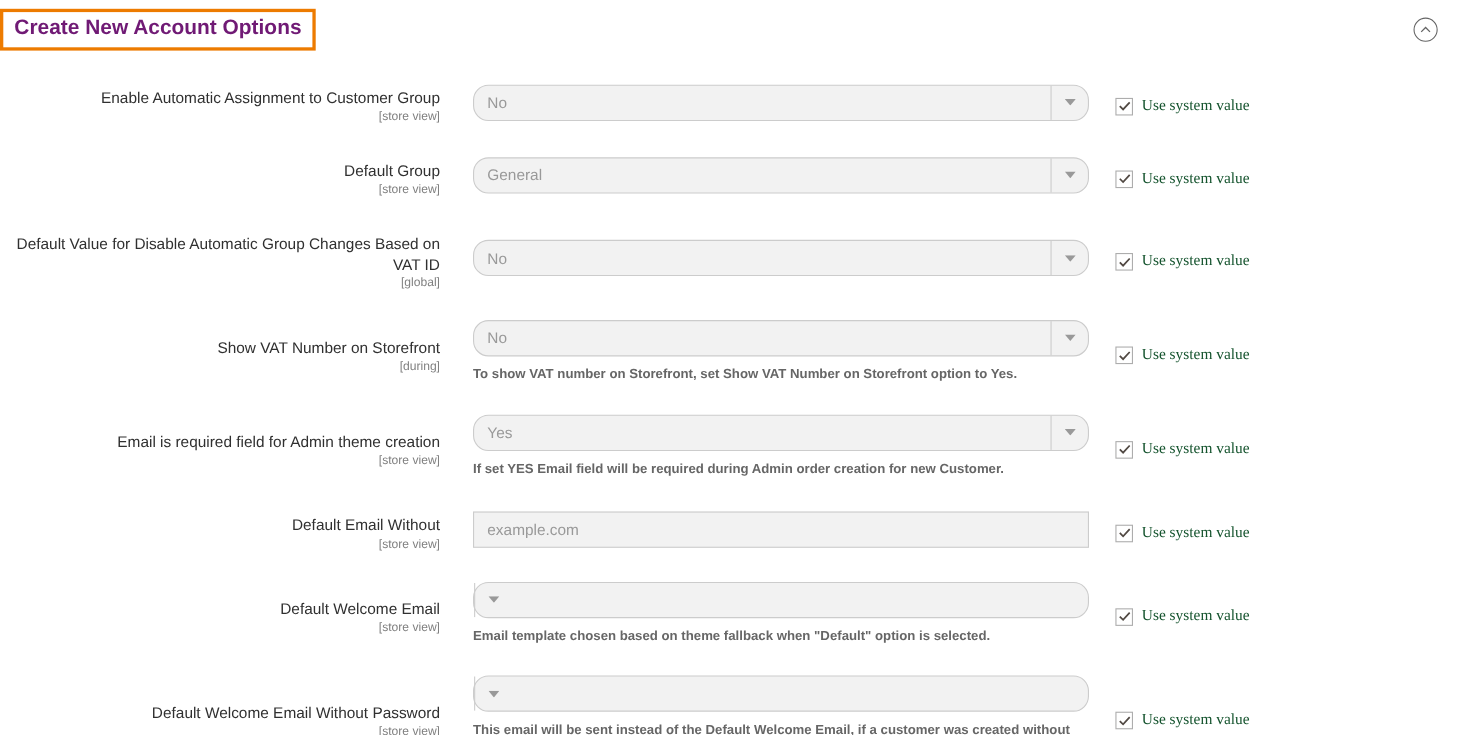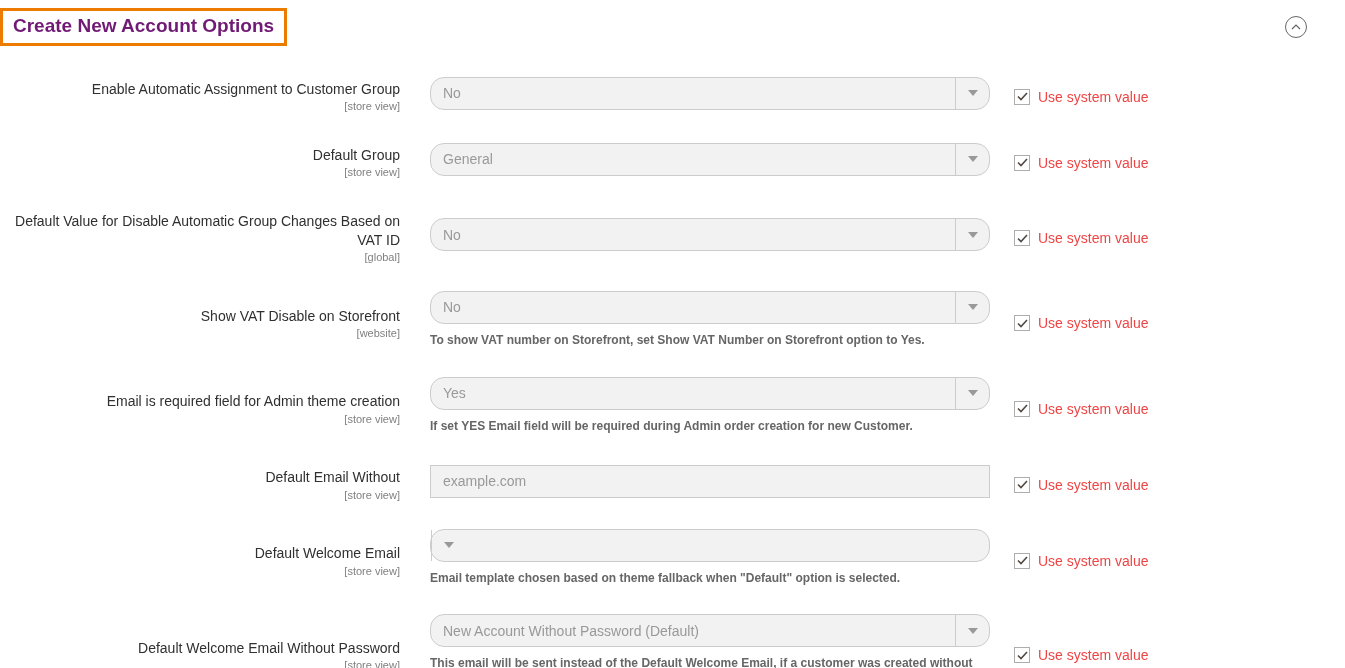--- a/index.html
+++ b/index.html
@@ -117,22 +117,23 @@
   border: 1px solid #adadad;
   background: #fff;
   display: flex;
   align-items: center;
   justify-content: center;
   cursor: pointer;
 }
 .checkbox svg { width: 11px; height: 11px; }
 .sys-label {
   font-size: 14px;
-  color: #ef4444;
+  color: #14532d;
   cursor: pointer;
+  font-family: Liberation Serif, serif;
 }
 </style>
 </head>
 <body>
 
 <div class="section-header">
   <div class="section-title-wrap">
     <span class="section-title">Create New Account Options</span>
   </div>
   <div class="collapse-icon">
@@ -214,22 +215,22 @@
           <svg viewBox="0 0 11 11">
             <path d="M1 5.5 L4 8.5 L10 2" stroke="#514943" stroke-width="1.6" fill="none"></path>
           </svg>
         </span>
       <span class="sys-label">Use system value</span>
     </div>
   </div>
 
   <div class="row">
     <div class="label-col">
-      <span class="label-text">Show VAT Disable on Storefront</span>
-      <span class="scope">[website]</span>
+      <span class="label-text">Show VAT Number on Storefront</span>
+      <span class="scope">[during]</span>
     </div>
     <div class="control-col">
       <div class="select-wrap disabled">
         <span class="select-value">No</span>
         <span class="select-arrow">
             <svg viewBox="0 0 10 6">
               <path d="M0 0 L5 6 L10 0 Z"></path>
             </svg>
           </span>
       </div>
@@ -314,21 +315,20 @@
     </div>
   </div>
 
   <div class="row">
     <div class="label-col">
       <span class="label-text">Default Welcome Email Without Password</span>
       <span class="scope">[store view]</span>
     </div>
     <div class="control-col">
       <div class="select-wrap disabled">
-        <span class="select-value">New Account Without Password (Default)</span>
         <span class="select-arrow">
             <svg viewBox="0 0 10 6">
               <path d="M0 0 L5 6 L10 0 Z"></path>
             </svg>
           </span>
       </div>
       <div class="note">This email will be sent instead of the Default Welcome Email, if a customer was created without password.</div>
 
     </div>
     <div class="sys-col">

